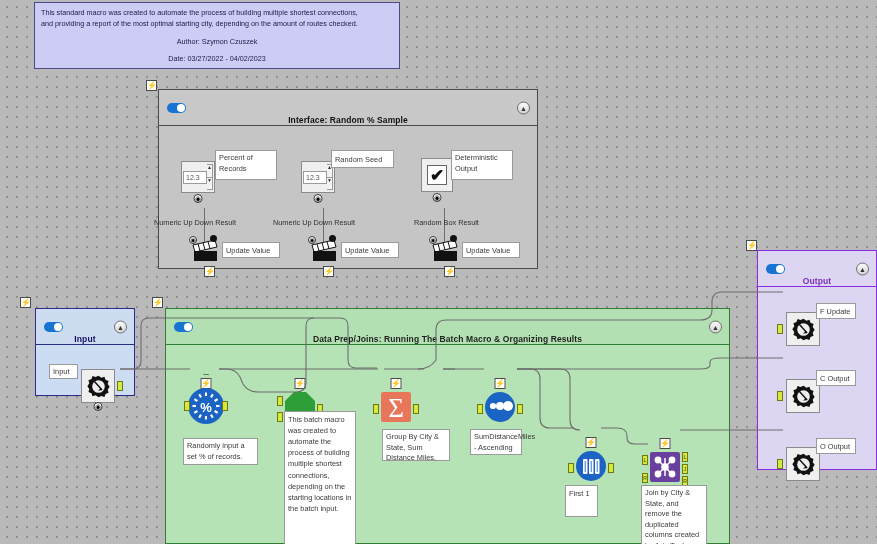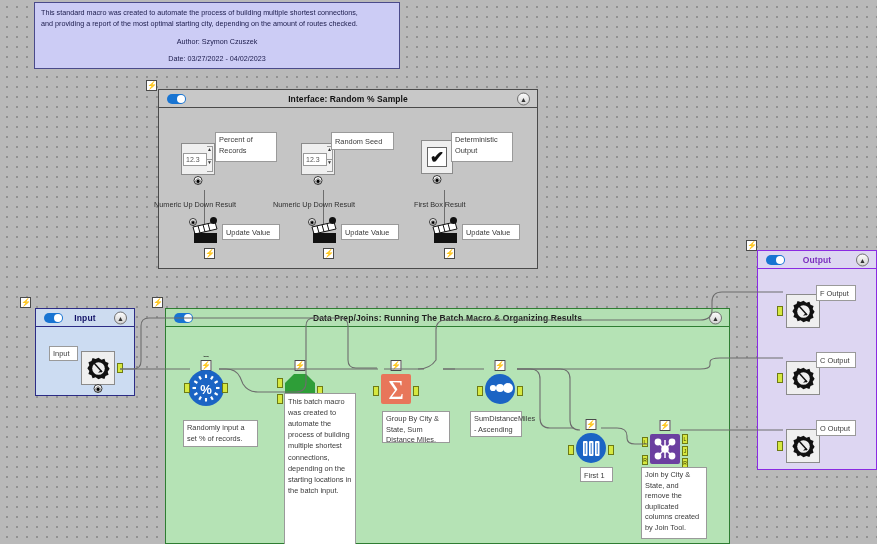--- a/index.html
+++ b/index.html
@@ -30,23 +30,23 @@
     color: #111;
     z-index: 40;
   }
   .container {
     position: absolute;
     border: 1.5px solid #2c2c5e;
     z-index: 5;
   }
   .cont-head {
     position: relative;
-    height: 18px;
+    height: 36px;
     display: flex;
-    align-items: center;
+    align-items: flex-end;
     justify-content: center;
     font-size: 8.5px;
     font-weight: bold;
     letter-spacing: .1px;
   }
   .cont-body {
     position: relative;
     width: 100%;
     height: calc(100% - 20px);
     background-image: radial-gradient(circle, rgba(60,60,60,.38) 0.6px, transparent 0.7px);
@@ -368,21 +368,21 @@
         <div class="sqico" style="width:32px; height:34px;">
           <div class="cbox">✔</div>
           <div class="smallcircle">◉</div>
         </div>
       </div>
       <div class="note" style="left:292px; top:24px; width:62px; height:30px;">
         <span>Deterministic Output</span>
       </div>
       <div class="vwire" style="left:285px; top:82px; height:36px;"></div>
       <div class="label-txt" style="left:255px; top:92px;">
-        <span>First Box Result</span>
+        <span>Random Box Result</span>
       </div>
       <div class="tool" style="left:272px; top:112px;">
         <div class="clap">
           <svg viewBox="0 0 28 24" width="28" height="24">
             <polygon points="2,7 24,2 26,9 4,14" fill="#fff" stroke="#111" stroke-width="1"></polygon>
             <g stroke="#111" stroke-width="1">
               <line x1="7" y1="5.8" x2="9" y2="12.9"></line>
               <line x1="12" y1="4.7" x2="14" y2="11.8"></line>
               <line x1="17" y1="3.6" x2="19" y2="10.7"></line>
             </g>
@@ -517,21 +517,21 @@
           <rect x="20" y="9" width="4.5" height="15" rx="1" fill="#fff"></rect>
           <g stroke="#1b64c4" stroke-width="0.9">
             <line x1="10.2" y1="11" x2="10.2" y2="22"></line>
             <line x1="16.2" y1="11" x2="16.2" y2="22"></line>
             <line x1="22.2" y1="11" x2="22.2" y2="22"></line>
           </g>
         </svg>
         <span class="port in"></span>
         <span class="port out"></span>
       </div>
-      <div class="note" style="left:399px; top:140px; width:33px; height:15px; line-height:11px;margin-left:15px;">
+      <div class="note" style="left:399px; top:140px; width:33px; height:32px; line-height:11px;">
         <span>First 1</span>
       </div>
 
       <div class="tool" style="left:483px; top:106px;">
         <div class="badge">⚡</div>
         <svg viewBox="0 0 32 32" width="32" height="32">
           <rect x="1" y="1" width="30" height="30" rx="2" fill="#6b3fa0"></rect>
           <g stroke="#fff" stroke-width="1.5">
             <line x1="9" y1="9" x2="16" y2="16"></line>
               <line x1="23" y1="9" x2="16" y2="16"></line>
@@ -573,21 +573,21 @@
           <svg viewBox="0 0 30 30" width="27" height="27">
             <path d="M15 3 l3.2 2.2 3.4-1 1.2 3.4 3.4 1.2-1 3.4 2.2 3.2-2.2 3.2 1 3.4-3.4 1.2-1.2 3.4-3.4-1L15 27l-3.2-2.2-3.4 1-1.2-3.4-3.4-1.2 1-3.4L2.6 14.6l2.2-3.2-1-3.4 3.4-1.2 1.2-3.4 3.4 1z" fill="#111"></path>
             <circle cx="15" cy="15" r="7" fill="#efefef"></circle>
             <path d="M10 9 L19 19" stroke="#111" stroke-width="1.6" fill="none"></path>
             <path d="M19 19 l-4.5 .6 l3.2 -3.2 z" fill="#111"></path>
           </svg>
         </div>
         <span class="port in" style="left:-9px;"></span>
       </div>
       <div class="note" style="left:58px; top:16px; width:40px; height:16px; line-height:12px;">
-        <span>F Output</span>
+        <span>F Update</span>
       </div>
 
       <div class="tool" style="left:28px; top:92px;">
         <div class="sqico" style="width:34px;height:34px;">
           <svg viewBox="0 0 30 30" width="27" height="27">
             <path d="M15 3 l3.2 2.2 3.4-1 1.2 3.4 3.4 1.2-1 3.4 2.2 3.2-2.2 3.2 1 3.4-3.4 1.2-1.2 3.4-3.4-1L15 27l-3.2-2.2-3.4 1-1.2-3.4-3.4-1.2 1-3.4L2.6 14.6l2.2-3.2-1-3.4 3.4-1.2 1.2-3.4 3.4 1z" fill="#111"></path>
             <circle cx="15" cy="15" r="7" fill="#efefef"></circle>
             <path d="M10 9 L19 19" stroke="#111" stroke-width="1.6" fill="none"></path>
             <path d="M19 19 l-4.5 .6 l3.2 -3.2 z" fill="#111"></path>
           </svg>

